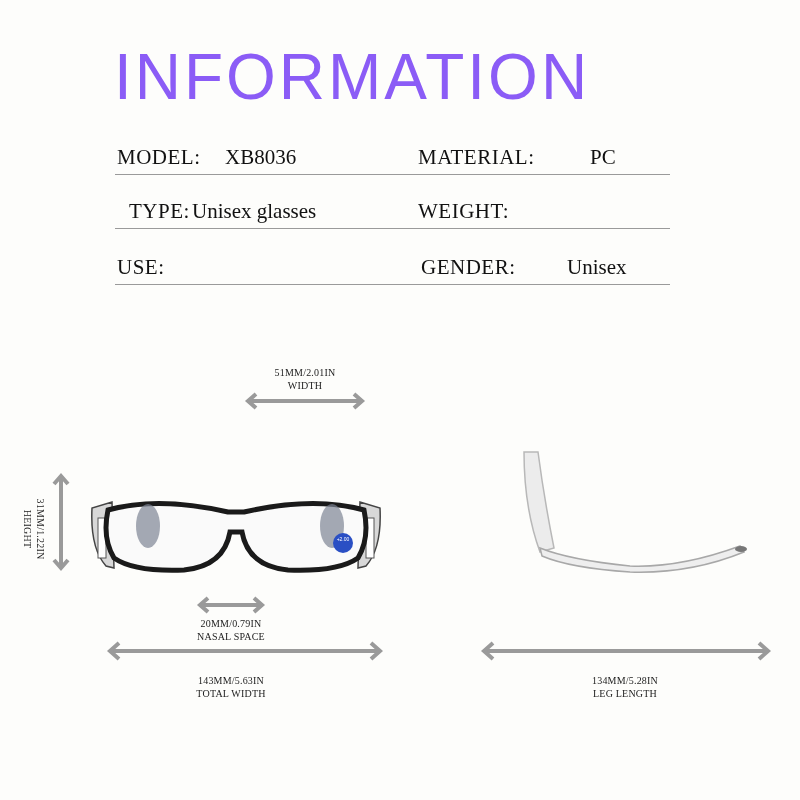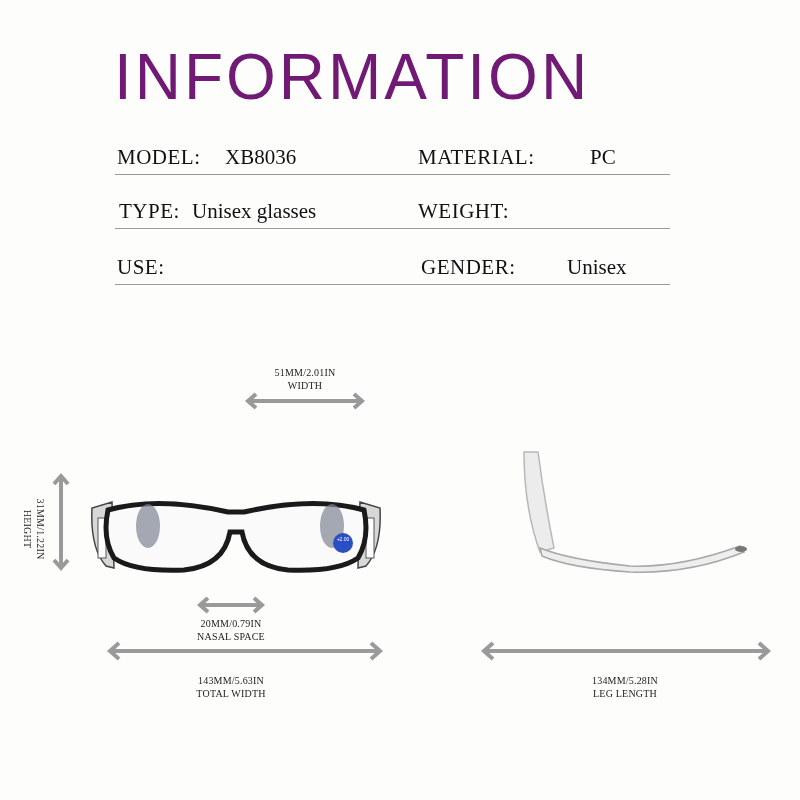--- a/index.html
+++ b/index.html
@@ -1,37 +1,37 @@
 <!DOCTYPE html>
 <html><head>
 <meta charset="utf-8">
 <style>
   html, body { margin:0; padding:0; }
   body { width:800px; height:800px; background:#fdfdfb; position:relative; overflow:hidden; font-family:"Liberation Serif", serif; color:#111; }
-  .title { position:absolute; top:40px; left:0; width:704px; text-align:center; font-family:"Liberation Sans", sans-serif; font-size:64px; letter-spacing:3px; color:#701a75; }
+  .title { position:absolute; top:40px; left:0; width:704px; text-align:center; font-family:"Liberation Sans", sans-serif; font-size:64px; letter-spacing:3px; color:#8b5cf6; }
   .row { position:absolute; left:115px; width:555px; height:30px; border-bottom:1.5px solid #9a9a9a; }
   .cell { position:absolute; bottom:4px; font-size:21px; white-space:nowrap;margin-top:36px; }
   .lbl { letter-spacing:0.5px; }
   .dim { position:absolute; font-size:10px; text-align:center; line-height:13px; color:#222; letter-spacing:0.2px; }
   .arrow { position:absolute; }
   .glasses { position:absolute; }
 </style>
 </head>
 <body>
 
 <div class="title">INFORMATION</div>
 
 <div class="row" style="top:144px;">
   <span class="cell lbl" style="left:2px;">MODEL:</span>
   <span class="cell" style="left:110px;">XB8036</span>
   <span class="cell lbl" style="left:303px;">MATERIAL:</span>
   <span class="cell" style="left:475px;">PC</span>
 </div>
 <div class="row" style="top:198px;">
-  <span class="cell lbl" style="left:4px;">TYPE:</span>
+  <span class="cell lbl" style="left:14px;">TYPE:</span>
   <span class="cell" style="left:77px;">Unisex glasses</span>
   <span class="cell lbl" style="left:303px;">WEIGHT:</span>
 </div>
 <div class="row" style="top:254px;">
   <span class="cell lbl" style="left:2px;">USE:</span>
   <span class="cell lbl" style="left:306px;">GENDER:</span>
   <span class="cell" style="left:452px;">Unisex</span>
 </div>
 
 <div class="dim" style="left:240px; top:366px; width:130px;">

